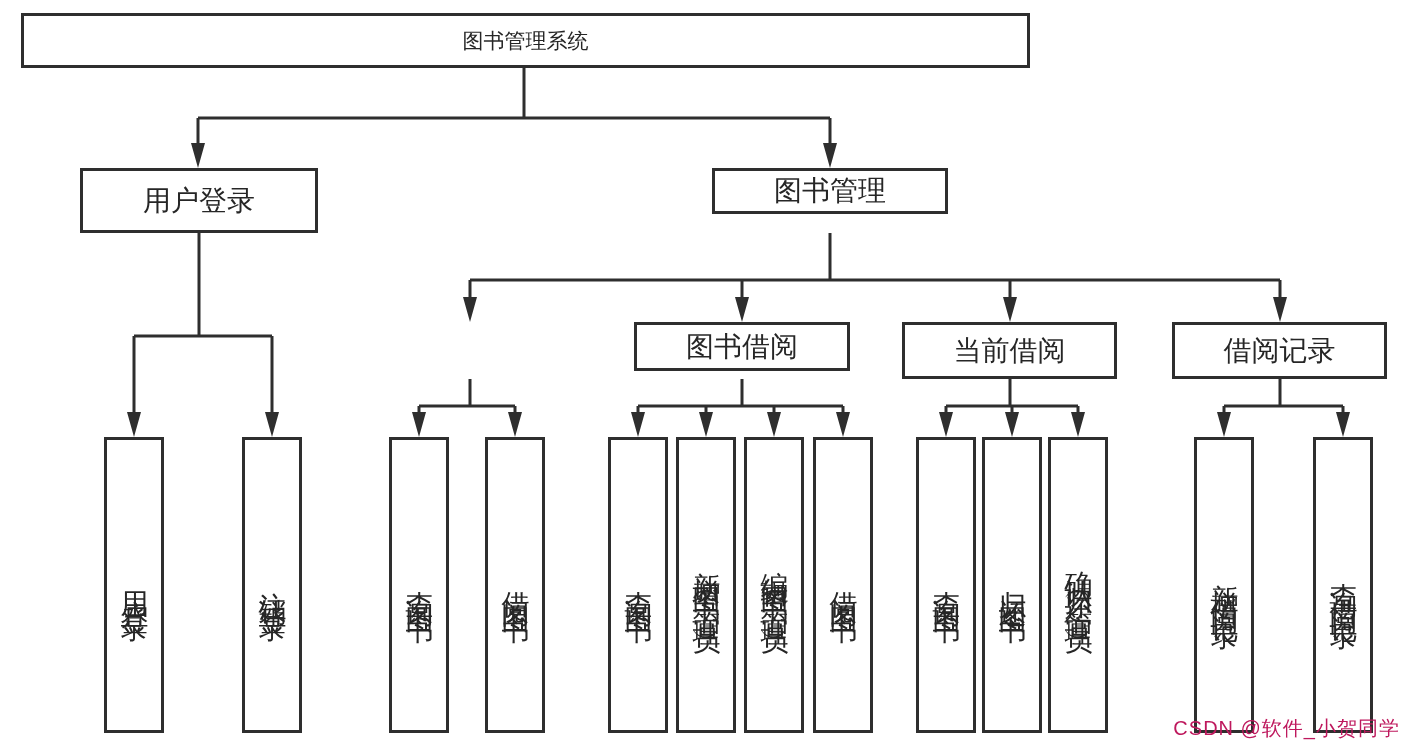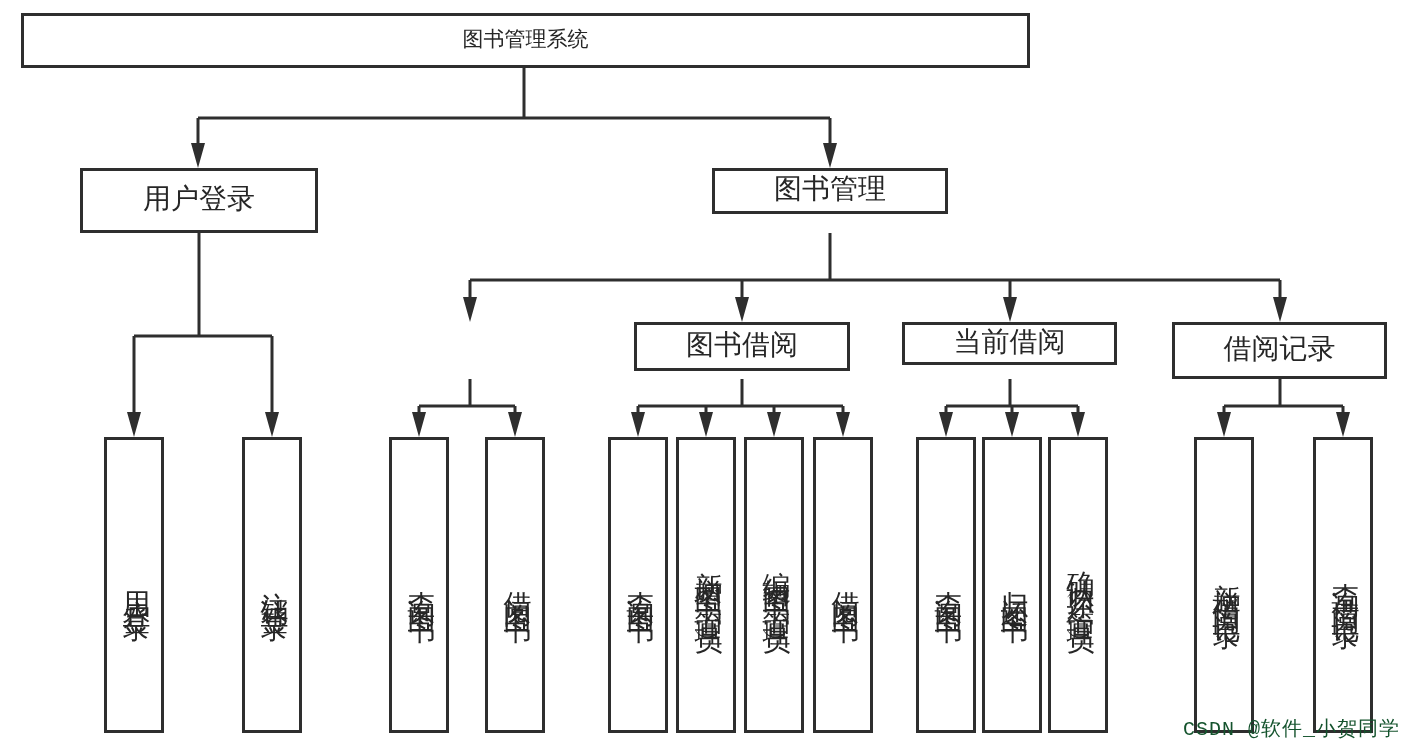--- a/index.html
+++ b/index.html
@@ -1,20 +1,20 @@
 <!DOCTYPE html>
 <html><head>
 <meta charset="utf-8">
 <style>
   html,body{margin:0;padding:0;background:#ffffff;}
   #stage{
     position:relative;
     width:1405px;height:747px;
     background:#ffffff;
-    font-family:Liberation Mono, monospace;
+    font-family:Liberation Sans, sans-serif;
     overflow:hidden;
   }
   #connectors{position:absolute;left:0;top:0;pointer-events:none;}
   .box{
     position:absolute;
     box-sizing:border-box;
     border:3px solid #2e2e2e;
     background:#ffffff;
     color:#262626;
     display:flex;
@@ -29,21 +29,21 @@
     writing-mode:vertical-rl;
     text-orientation:mixed;
     letter-spacing:8px;
     line-height:1;
   }
   .watermark{
     position:absolute;
     right:5px;
     bottom:5px;
     font-size:20px;
-    color:#14532d;
+    color:#be185d;
     letter-spacing:1px;
     white-space:nowrap;
   }
 </style>
 </head>
 <body>
 
 <div id="stage">
 
   <svg id="connectors" width="1405" height="747" viewBox="0 0 1405 747">
@@ -65,21 +65,21 @@
              M1071 412 L1085 412 L1078 437 Z
              M1217 412 L1231 412 L1224 437 Z  M1336 412 L1350 412 L1343 437 Z"></path>
   </svg>
 
   <div class="box root" style="left:21px;top:13px;width:1009px;height:55px;">图书管理系统</div>
 
   <div class="box" style="left:80px;top:168px;width:238px;height:65px;">用户登录</div>
   <div class="box" style="left:712px;top:168px;width:236px;height:46px;">图书管理</div>
 
   <div class="box" style="left:634px;top:322px;width:216px;height:49px;">图书借阅</div>
-  <div class="box" style="left:902px;top:322px;width:215px;height:43px;">当前借阅</div>
+  <div class="box" style="left:902px;top:322px;width:215px;height:57px;">当前借阅</div>
   <div class="box" style="left:1172px;top:322px;width:215px;height:57px;">借阅记录</div>
 
   <div class="box vbox" style="left:104px;top:437px;width:60px;height:296px;">用户登录</div>
   <div class="box vbox" style="left:242px;top:437px;width:60px;height:296px;">注销登录</div>
 
   <div class="box vbox" style="left:389px;top:437px;width:60px;height:296px;">查询图书</div>
   <div class="box vbox" style="left:485px;top:437px;width:60px;height:296px;">借阅图书</div>
 
   <div class="box vbox" style="left:608px;top:437px;width:60px;height:296px;">查询图书</div>
   <div class="box vbox" style="left:676px;top:437px;width:60px;height:296px;">新增图书（管理员）</div>

